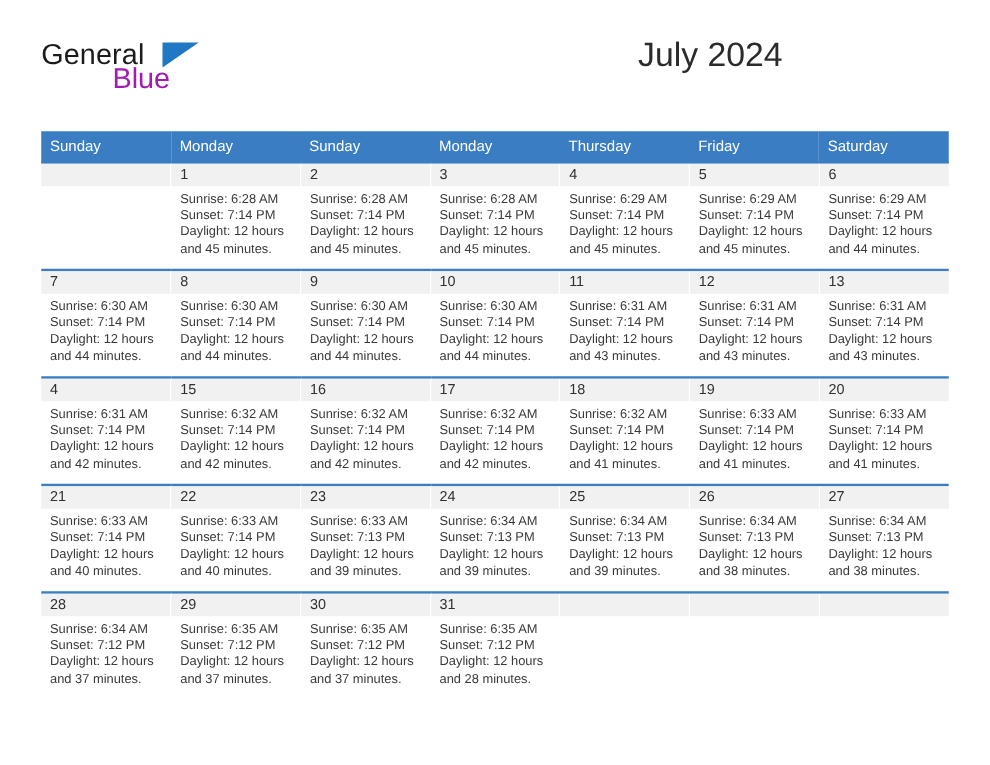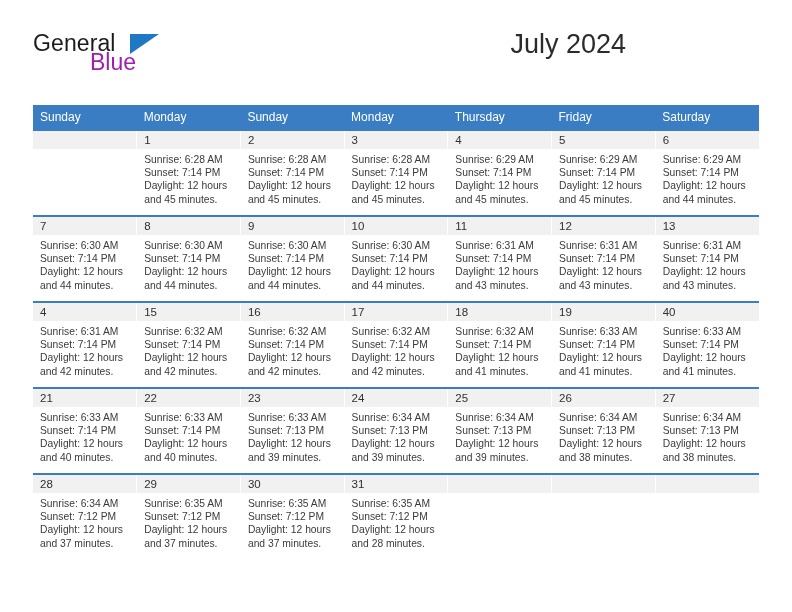--- a/index.html
+++ b/index.html
@@ -397,21 +397,21 @@
               <div class="cell-body">
                 <div>Sunrise: 6:33 AM</div>
                 <div>Sunset: 7:14 PM</div>
                 <div>Daylight: 12 hours</div>
                 <div>and 41 minutes.</div>
               </div>
             </div>
           </td>
           <td>
             <div class="cell">
-              <div class="daynum-band">40</div>
+              <div class="daynum-band">20</div>
               <div class="cell-body">
                 <div>Sunrise: 6:33 AM</div>
                 <div>Sunset: 7:14 PM</div>
                 <div>Daylight: 12 hours</div>
                 <div>and 41 minutes.</div>
               </div>
             </div>
           </td>
         </tr>
         <tr class="week-row">

